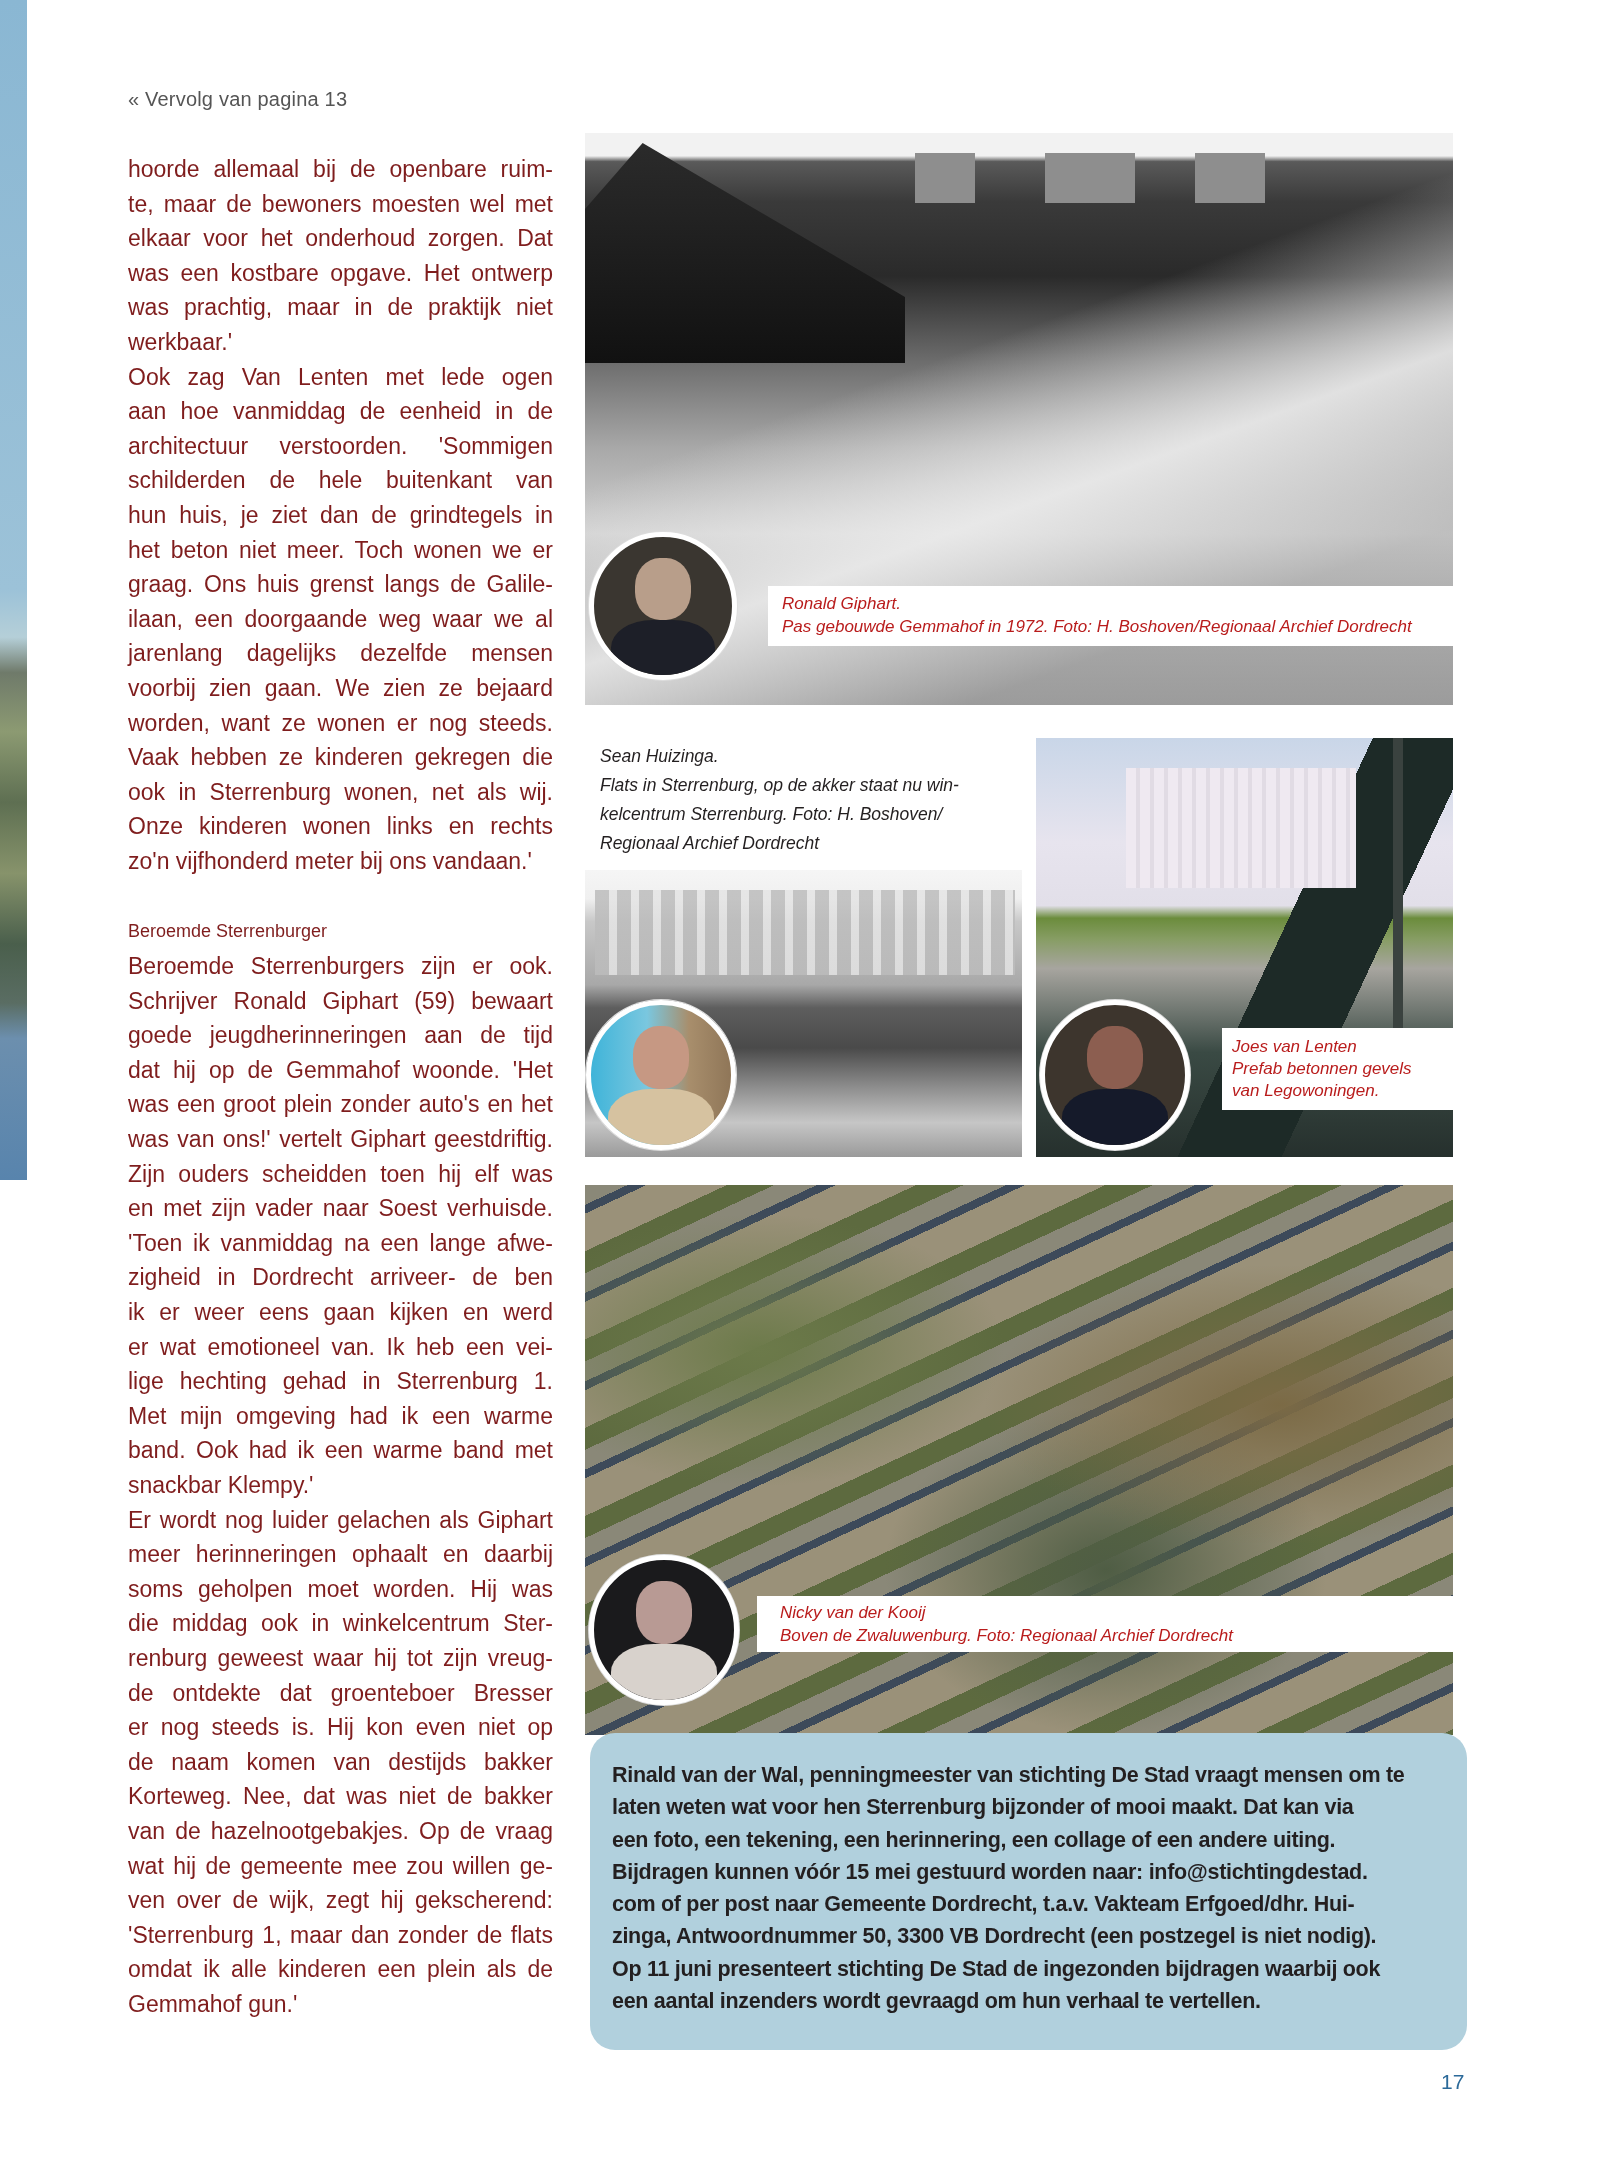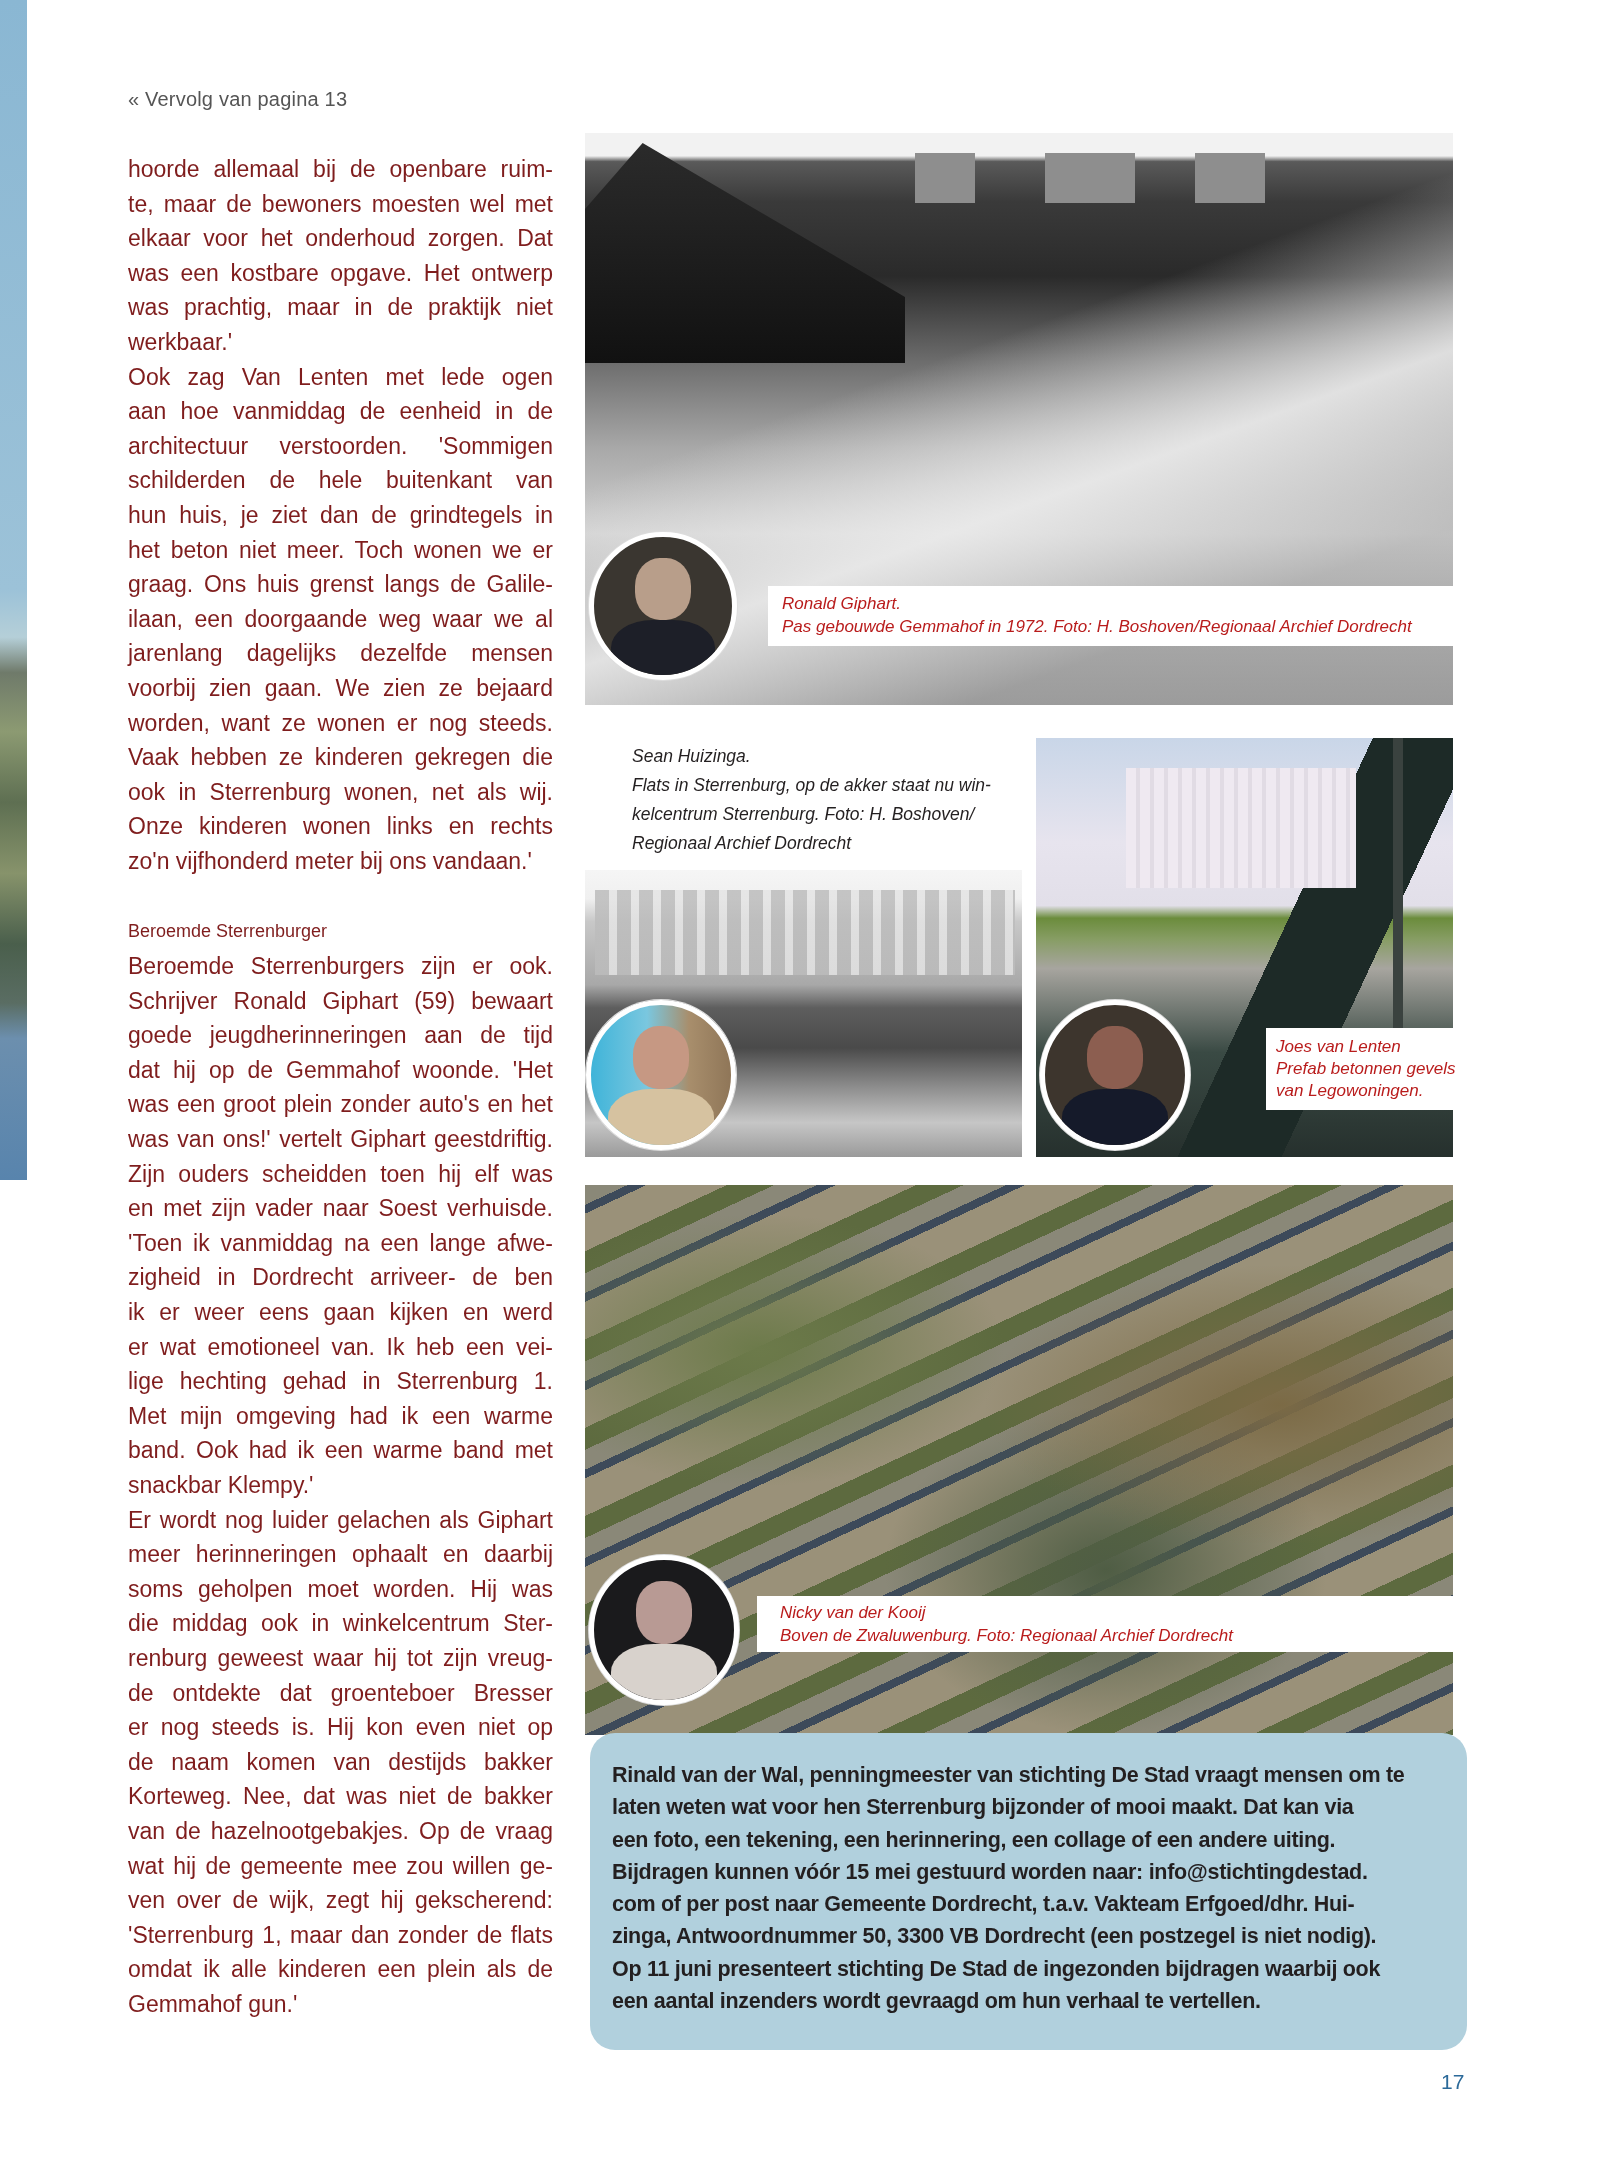--- a/index.html
+++ b/index.html
@@ -40,24 +40,24 @@
   .photo-aerial { left: 585px; top: 1185px; width: 868px; height: 550px;
     background:
       radial-gradient(ellipse at 20% 30%, #6c7a4a 0, rgba(0,0,0,0) 25%),
       radial-gradient(ellipse at 80% 40%, #7b6a45 0, rgba(0,0,0,0) 30%),
       radial-gradient(ellipse at 60% 70%, #4f5d44 0, rgba(0,0,0,0) 30%),
       repeating-linear-gradient(155deg, #8a8878 0 18px, #3d4a5a 18px 26px, #9a9179 26px 60px, #5d6a3f 60px 80px),
       #7a7664; }
 
   .caption-band { position: absolute; background: #ffffff; font-style: italic; font-size: 17px; line-height: 23px; color: #b91c1c; padding: 10px 14px; }
   .cap-ronald { left: 768px; top: 586px; width: 685px; height: 60px; padding-top: 6px; }
-  .cap-joes { left: 1222px; top: 1028px; width: 231px; height: 82px; padding: 8px 10px; font-size: 17px; line-height: 22px; margin-left: 44px; }
+  .cap-joes { left: 1222px; top: 1028px; width: 231px; height: 82px; padding: 8px 10px; font-size: 17px; line-height: 22px; }
   .cap-nicky { left: 757px; top: 1596px; width: 696px; height: 56px; padding-top: 5px; padding-left: 23px; }
 
-  .cap-sean { position: absolute; left: 600px; top: 742px; width: 420px; font-style: italic; font-size: 17.5px; line-height: 29px; color: #231f20; margin-left: 32px; }
+  .cap-sean { position: absolute; left: 600px; top: 742px; width: 420px; font-style: italic; font-size: 17.5px; line-height: 29px; color: #231f20; }
 
   .portrait { position: absolute; border-radius: 50%; border: 5px solid #ffffff; box-shadow: 0 0 0 1px #ddd; overflow: hidden; }
   .portrait .face { position: absolute; left: 30%; top: 15%; width: 40%; height: 45%; border-radius: 45%; background: #c99a86; }
   .portrait .body { position: absolute; left: 12%; top: 60%; width: 76%; height: 50%; border-radius: 40% 40% 0 0; }
   .p-ronald { left: 589px; top: 532px; width: 148px; height: 148px; background: #3a3630; }
   .p-ronald .face { background: #b89e8a; }
   .p-ronald .body { background: #1d1f28; }
   .p-sean { left: 586px; top: 1000px; width: 150px; height: 150px; background: linear-gradient(to right, #3fb4d9 0%, #7ac7df 40%, #a88e6c 70%, #8f7658 100%); }
   .p-sean .face { background: #c69883; }
   .p-sean .body { background: #d6c2a0; }

